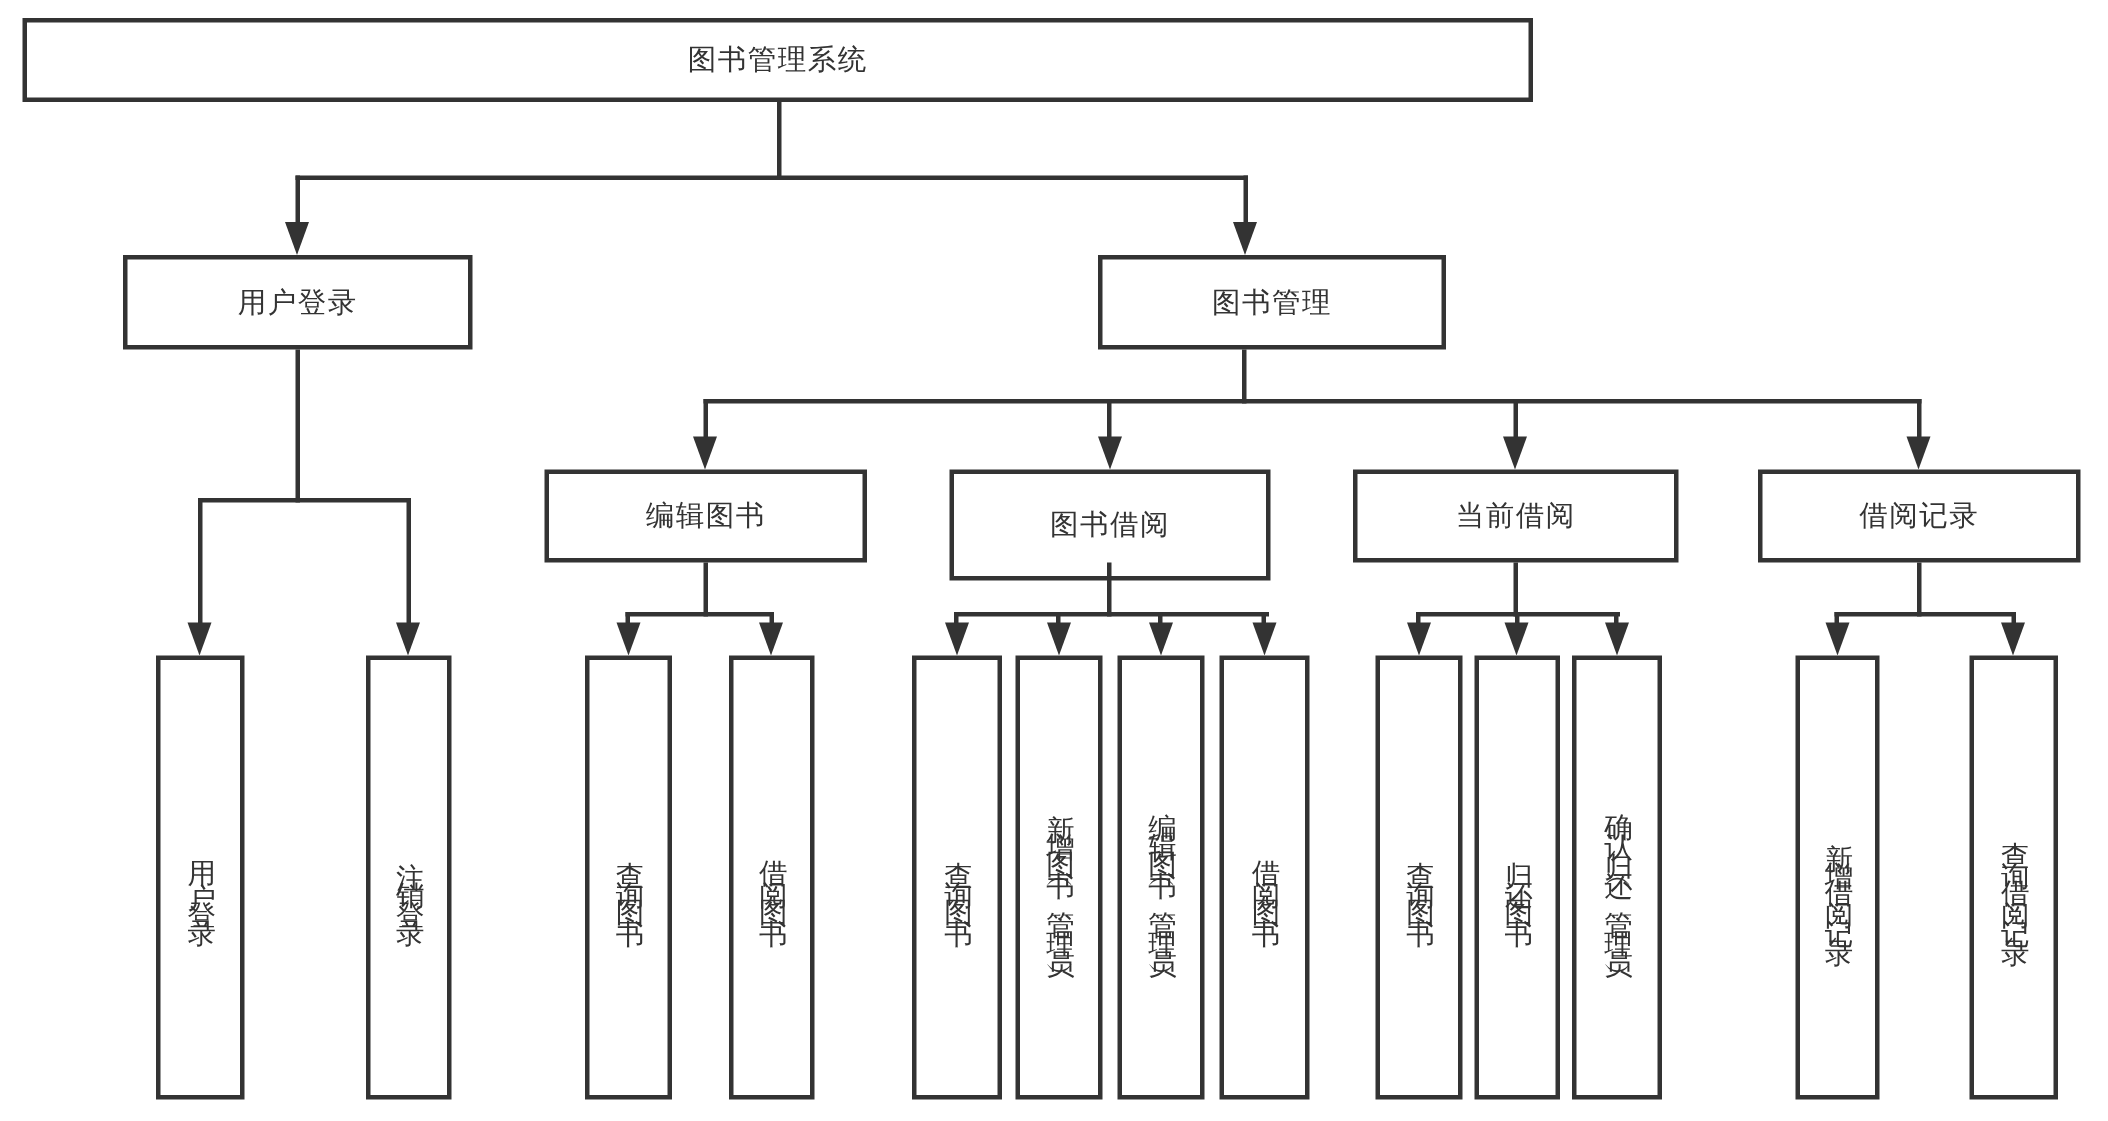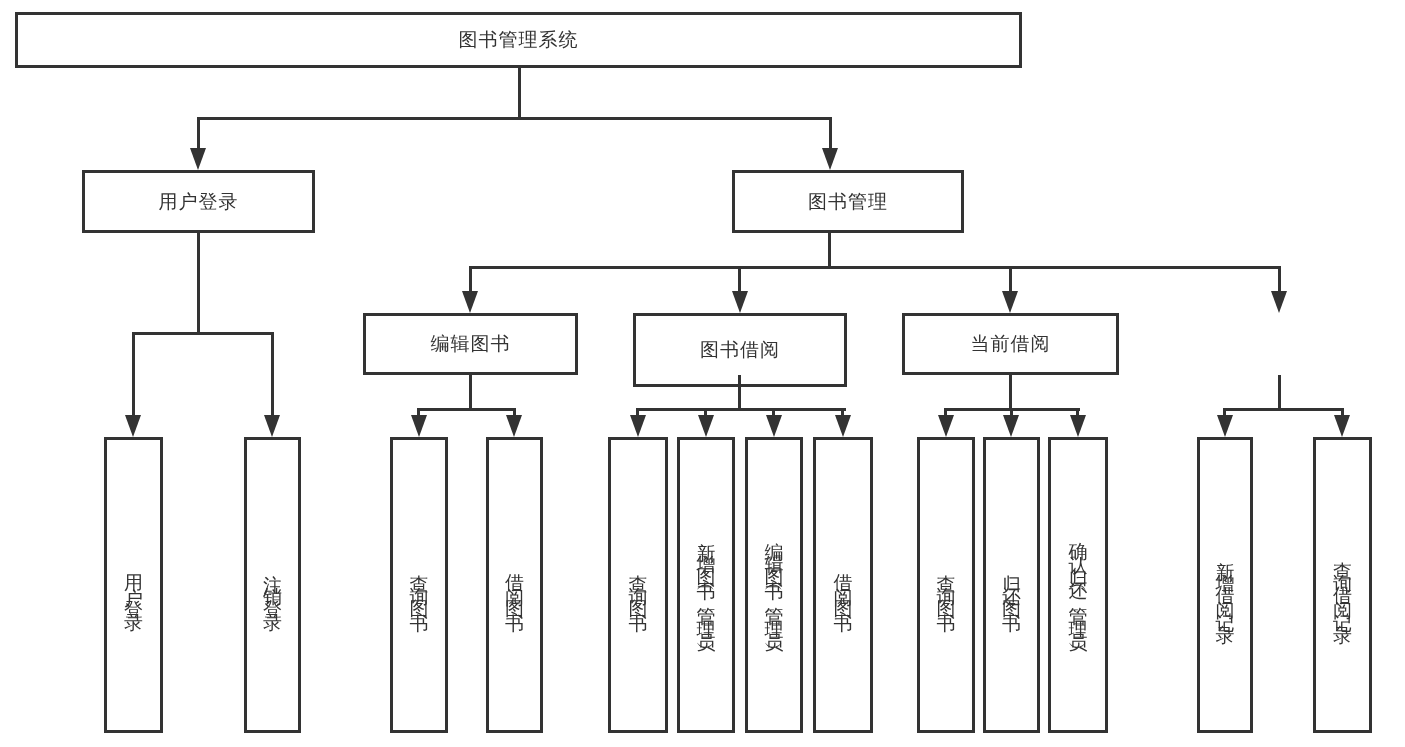--- a/index.html
+++ b/index.html
@@ -72,20 +72,21 @@
   <div class="vline" style="left:738px;top:266px;height:27px;"></div>
   <div class="arrowhead" style="left:732px;top:291px;"></div>
   <div class="vline" style="left:1009px;top:266px;height:27px;"></div>
   <div class="arrowhead" style="left:1002px;top:291px;"></div>
   <div class="vline" style="left:1278px;top:266px;height:27px;"></div>
   <div class="arrowhead" style="left:1271px;top:291px;"></div>
 
   <div class="box" style="left:363px;top:313px;width:215px;height:62px;">编辑图书</div>
   <div class="box" style="left:633px;top:313px;width:214px;height:74px;">图书借阅</div>
   <div class="box" style="left:902px;top:313px;width:217px;height:62px;">当前借阅</div>
+  <div class="box" style="left:1172px;top:313px;width:215px;height:62px;">借阅记录</div>
 
   <div class="vline" style="left:469px;top:375px;height:36px;"></div>
   <div class="hline" style="left:417px;top:408px;width:99px;"></div>
   <div class="vline" style="left:417px;top:408px;height:10px;"></div>
   <div class="arrowhead" style="left:411px;top:415px;"></div>
   <div class="vline" style="left:513px;top:408px;height:10px;"></div>
   <div class="arrowhead" style="left:506px;top:415px;"></div>
 
   <div class="vline" style="left:738px;top:375px;height:36px;"></div>
   <div class="hline" style="left:636px;top:408px;width:210px;"></div>

